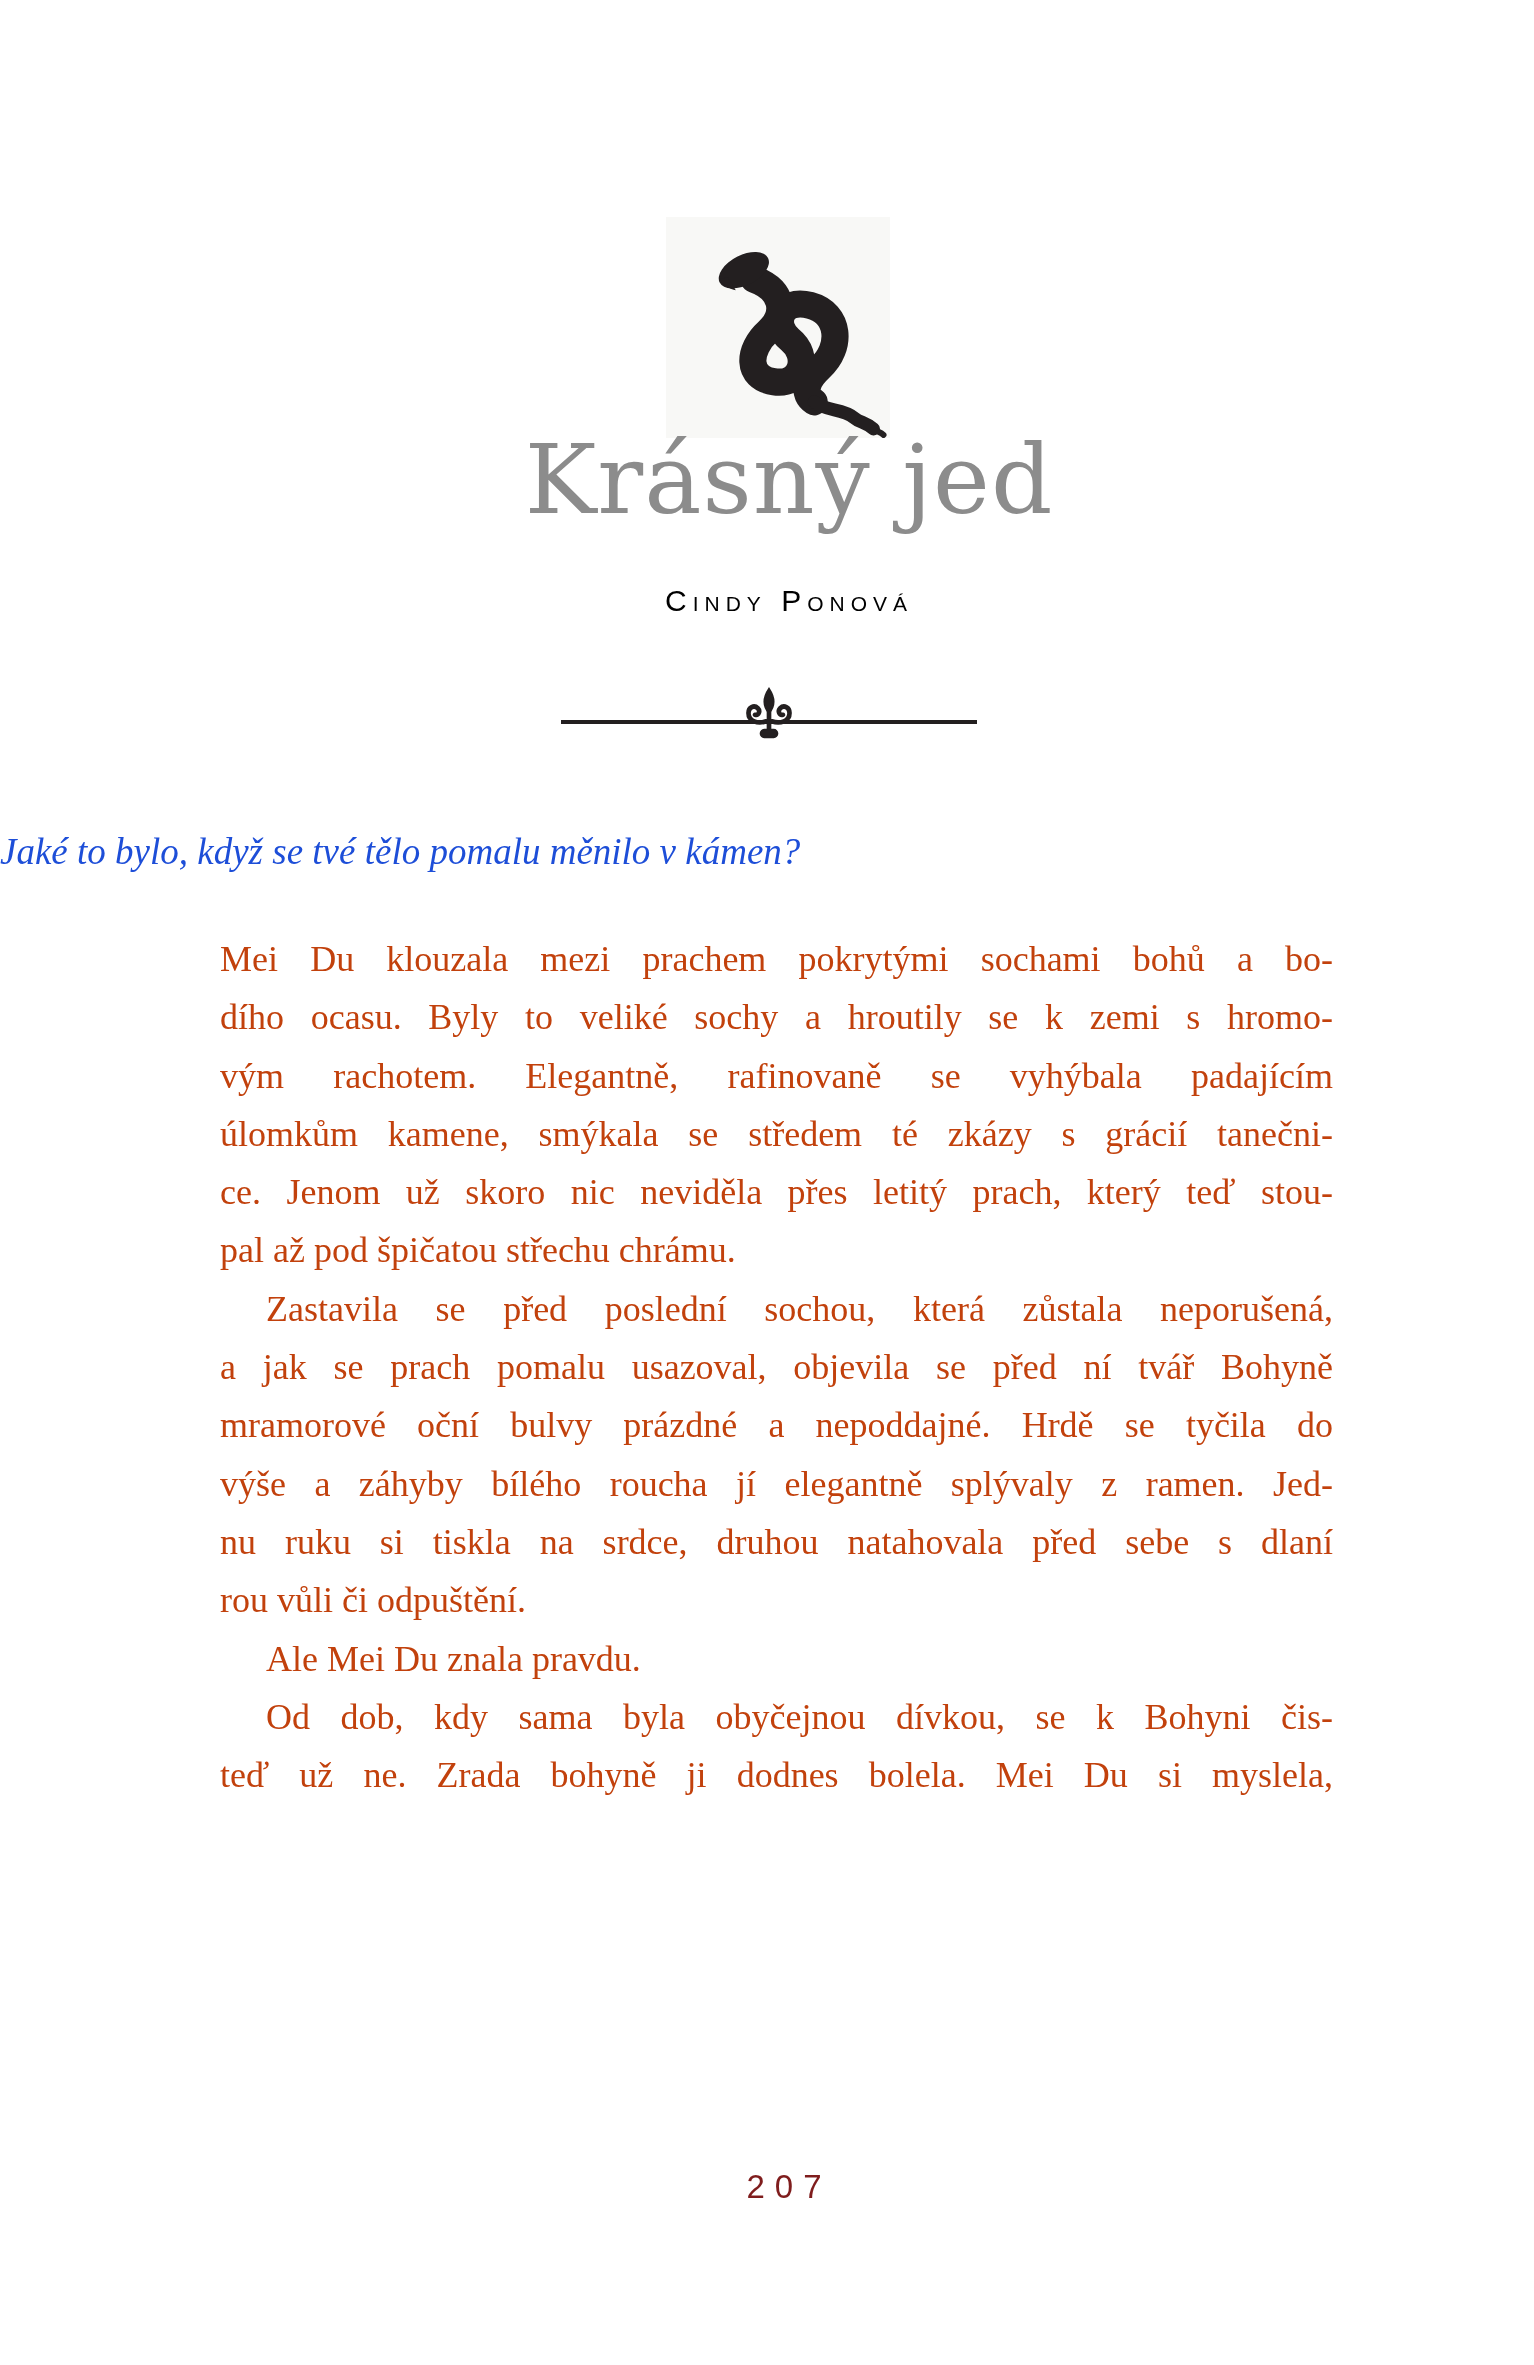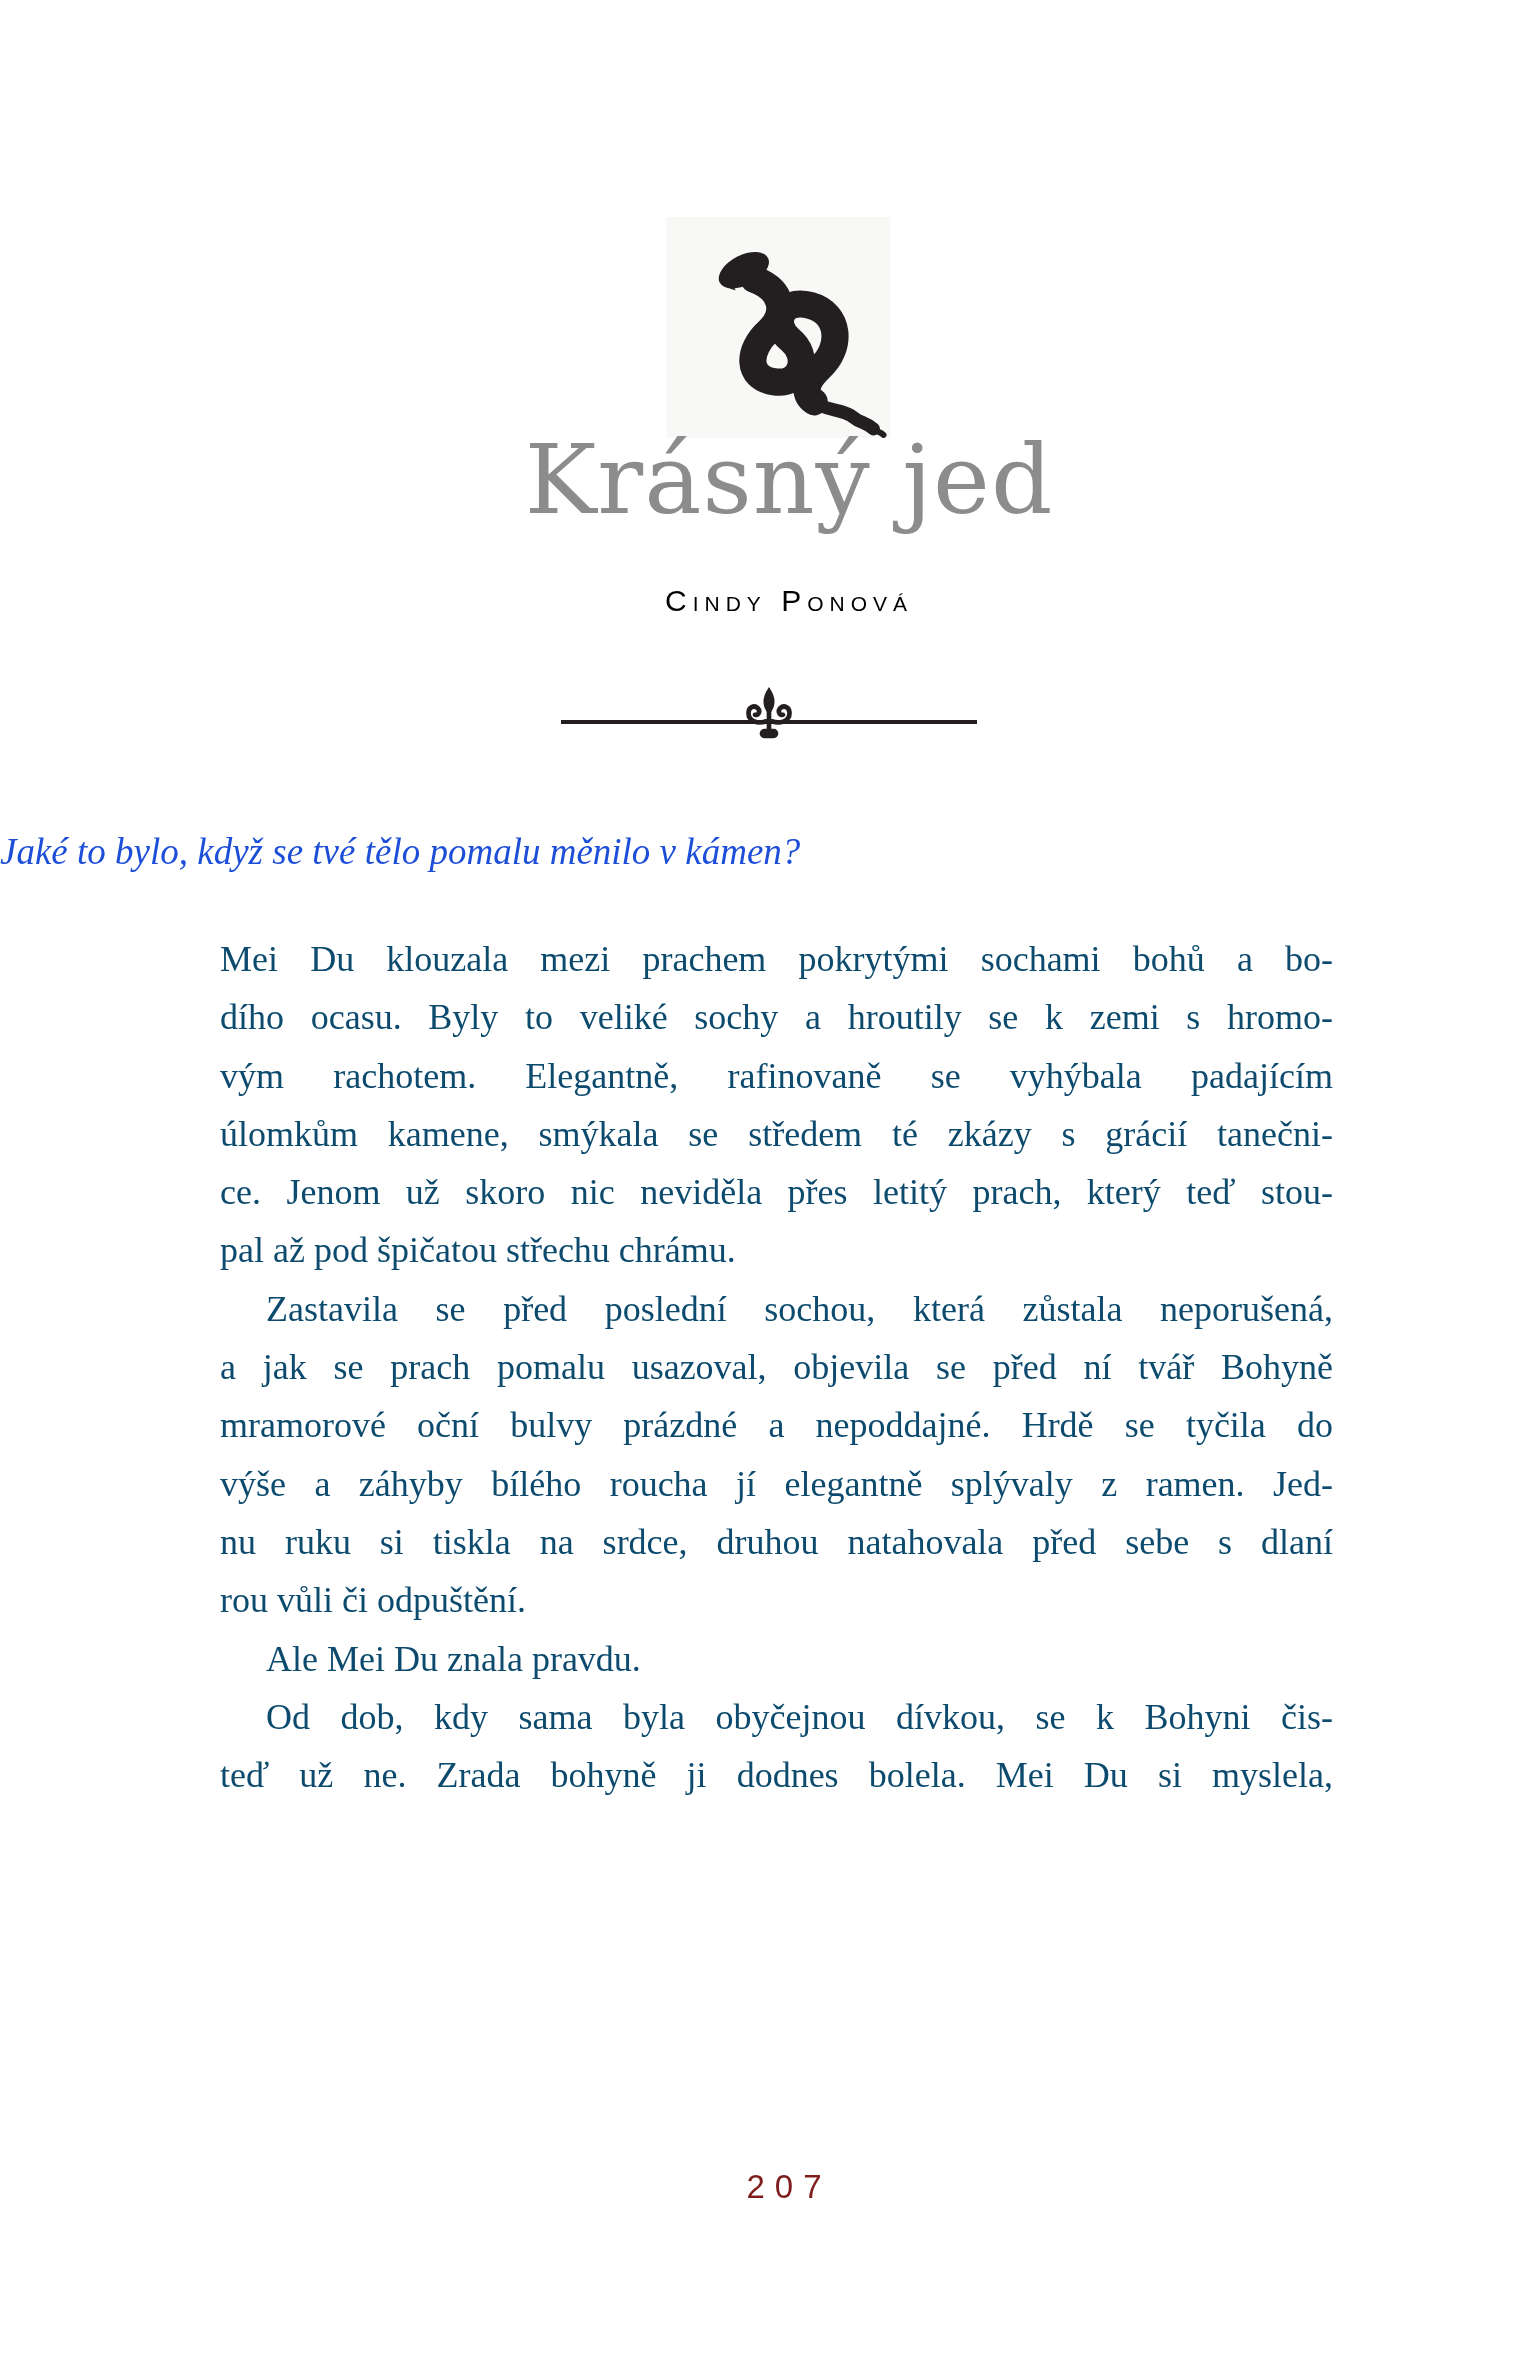--- a/index.html
+++ b/index.html
@@ -129,21 +129,21 @@
         <path stroke-width="5" d="M27,41 C18,44 8,41 8,32 C8,26 14,23 18,27 C21,30 19,35 15,34"></path>
         <path stroke-width="5" d="M33,41 C42,44 52,41 52,32 C52,26 46,23 42,27 C39,30 41,35 45,34"></path>
         <path stroke-width="5" d="M30,30 L30,50"></path>
         <rect x="21" y="50" width="18" height="8" rx="4" fill="#231f20" stroke-width="2"></rect>
       </g>
     </svg>
   </div>
 
   <div class="epigraph">Jaké to bylo, když se tvé tělo pomalu měnilo v kámen?</div>
 
-  <div class="body-text" style="color: #0c4a6e;">
+  <div class="body-text" style="color: #c2410c;">
       <div>
         <div class="line just">Mei Du klouzala mezi prachem pokrytými sochami bohů a bo-</div>
         <div class="line just">dího ocasu. Byly to veliké sochy a hroutily se k zemi s hromo-</div>
         <div class="line just">vým rachotem. Elegantně, rafinovaně se vyhýbala padajícím</div>
         <div class="line just">úlomkům kamene, smýkala se středem té zkázy s grácií tanečni-</div>
         <div class="line just">ce. Jenom už skoro nic neviděla přes letitý prach, který teď stou-</div>
         <div class="line">pal až pod špičatou střechu chrámu.</div>
       </div>
       <div>
         <div class="line just ind">Zastavila se před poslední sochou, která zůstala neporušená,</div>

